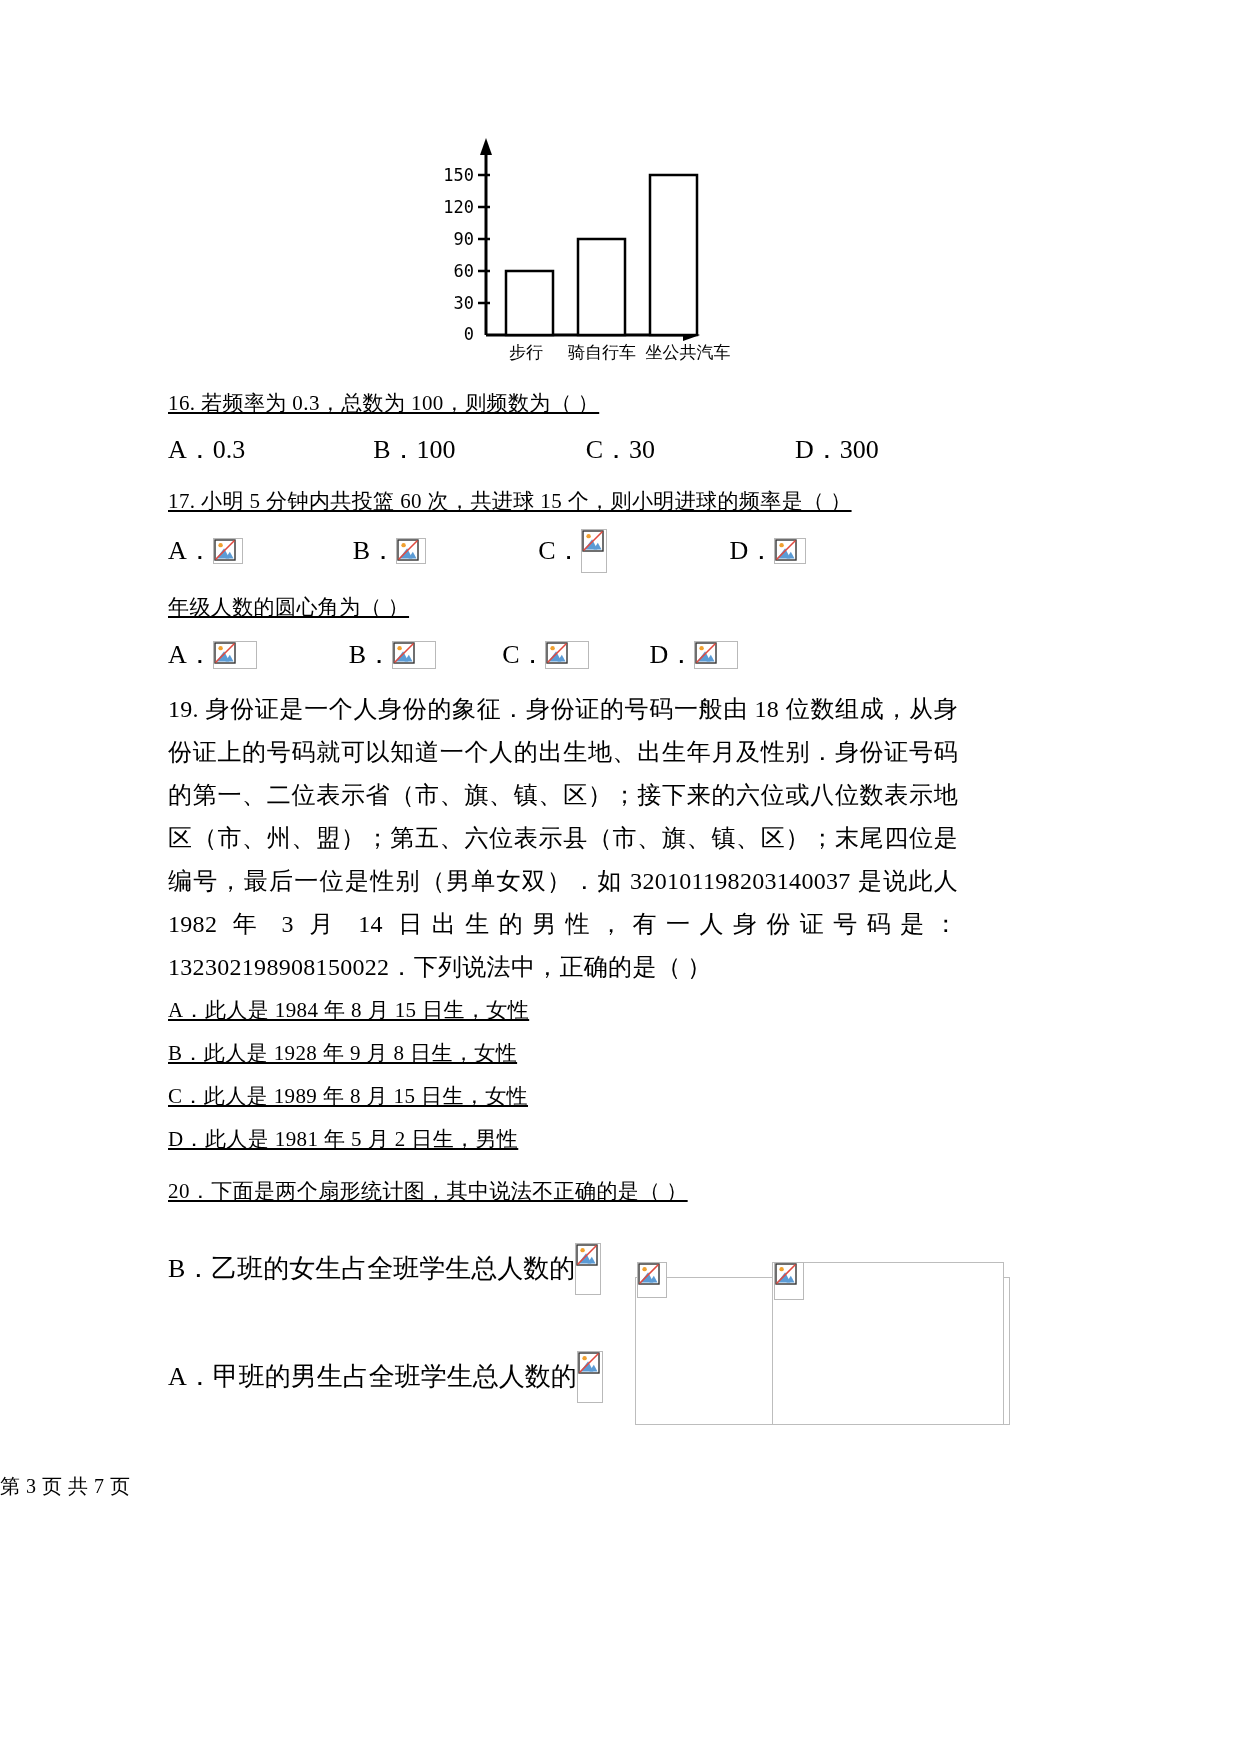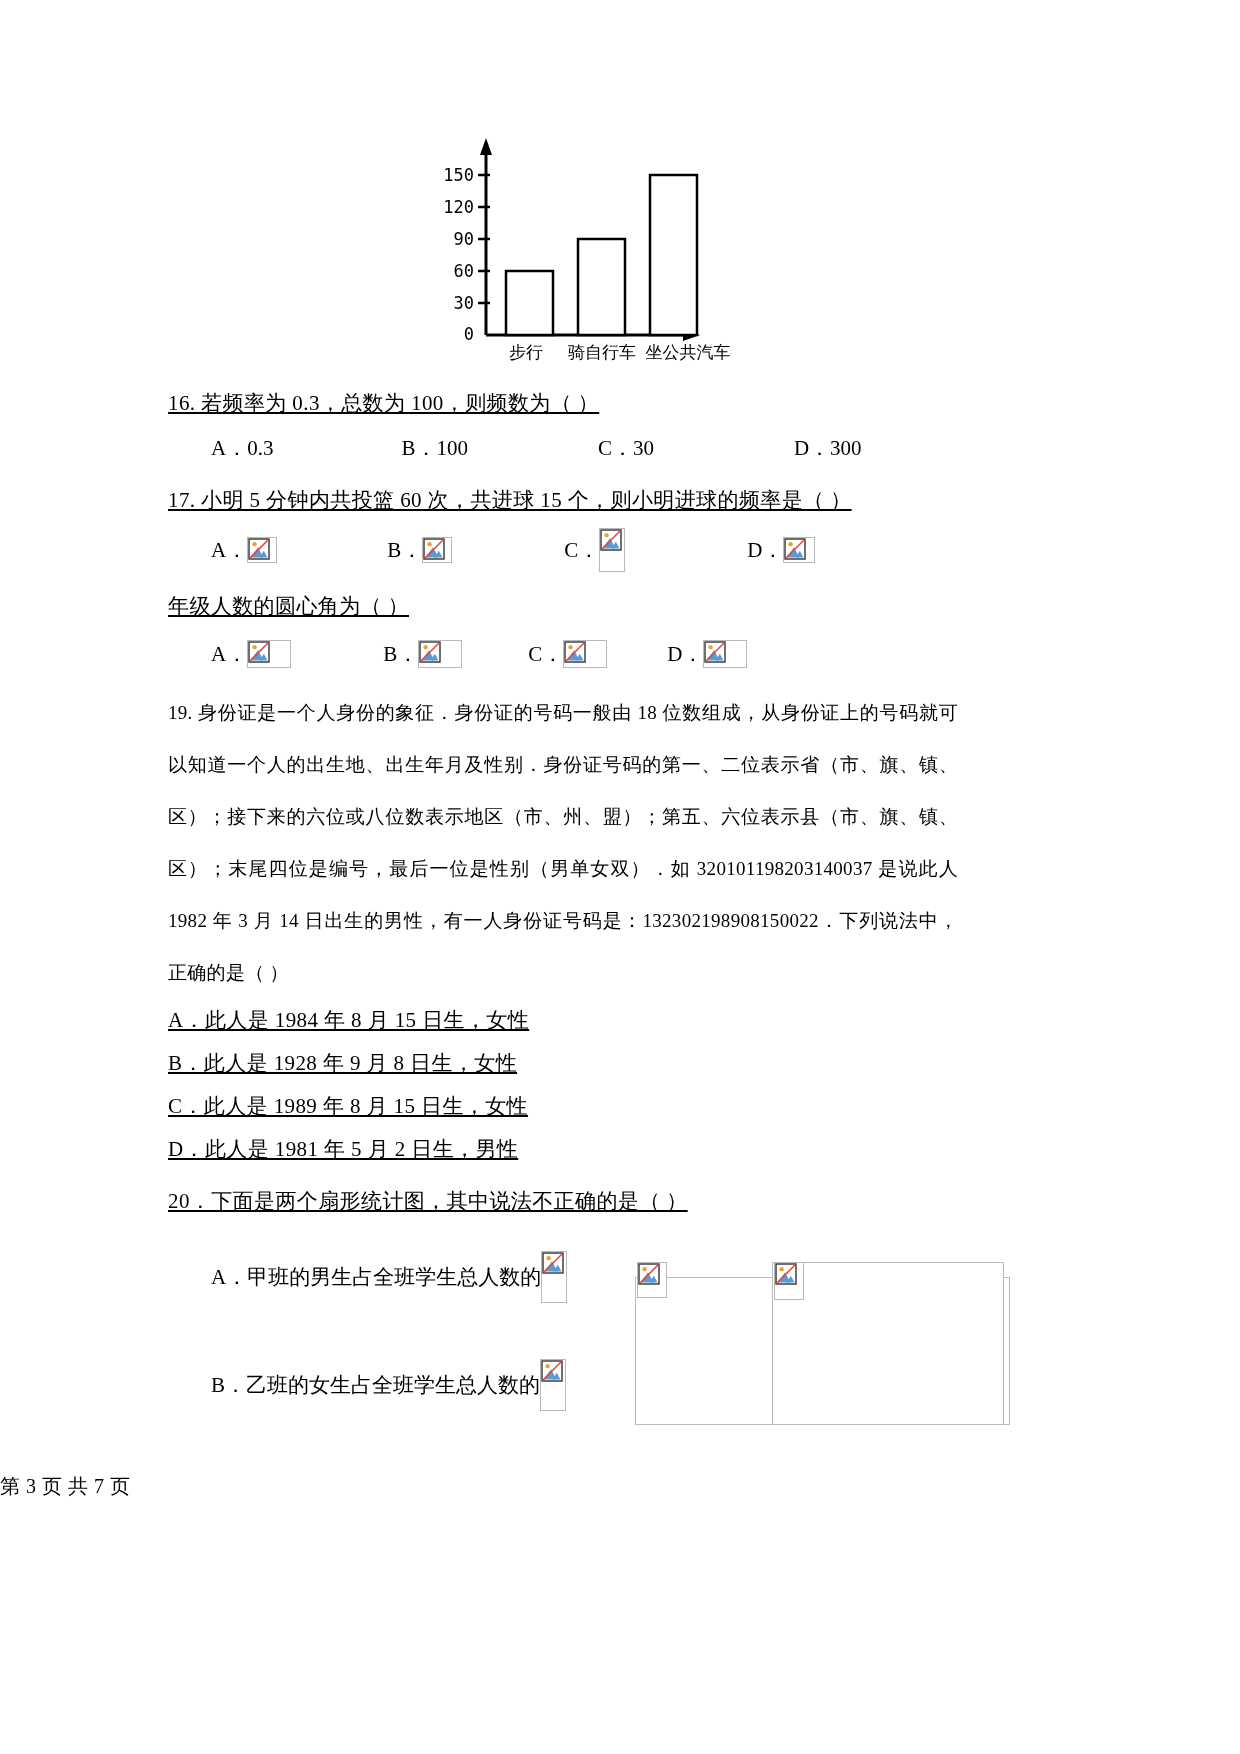--- a/index.html
+++ b/index.html
@@ -43,37 +43,36 @@
   }
 
   .q-line {
     font-size: 21px;
     line-height: 43px;
     letter-spacing: 0.4px;
     white-space: nowrap;
     text-decoration: underline;
   }
   .q-para {
-    font-size: 19px;
-    line-height: 52px;
+    font-size: 24px;
+    line-height: 43px;
     letter-spacing: 0.3px;
   }
   .q-para-just {
     text-align: justify;
     text-justify: inter-ideograph;
     width: 790px;
   }
   .spacer-sm { height: 9px; }
 
   .opt-row {
-    font-size: 21px;
+    font-size: 26px;
     line-height: 43px;
     white-space: nowrap;
     display: block;
-    margin-left: 43px;
   }
   .opt {
     display: inline-block;
     vertical-align: middle;
   }
   .opt-lbl { white-space: pre; }
 
   
   .gap-a { display: inline-block; width: 108px; }
   .gap-b { display: inline-block; width: 108px; }
@@ -227,32 +226,32 @@
     <div class="q-para q-para-just">19. 身份证是一个人身份的象征．身份证的号码一般由 18 位数组成，从身份证上的号码就可以知道一个人的出生地、出生年月及性别．身份证号码的第一、二位表示省（市、旗、镇、区）；接下来的六位或八位数表示地区（市、州、盟）；第五、六位表示县（市、旗、镇、区）；末尾四位是编号，最后一位是性别（男单女双）．如 320101198203140037 是说此人 1982 年 3 月 14 日出生的男性，有一人身份证号码是：132302198908150022．下列说法中，正确的是（        ）</div>
     <div class="q-line">A．此人是 1984 年 8 月 15 日生，女性</div>
     <div class="q-line">B．此人是 1928 年 9 月 8 日生，女性</div>
     <div class="q-line">C．此人是 1989 年 8 月 15 日生，女性</div>
     <div class="q-line">D．此人是 1981 年 5 月 2 日生，男性</div>
 
     <div class="spacer-sm"></div>
 
     <div class="q-line">20．下面是两个扇形统计图，其中说法不正确的是（    ）</div>
 
+    <div class="opt-row" style="line-height:108px">
+      <span class="opt opt-lbl">B．乙班的女生占全班学生总人数的</span><span class="brokenimg bi" style="width:26px;height:52px"><svg width="26" height="52" viewBox="0 0 26 52">
+            <rect x="1" y="1" width="20" height="20" fill="#ffffff" stroke="#333333" stroke-width="1.4"></rect>
+            <polygon points="2.2,19.5 10.120000000000001,9.24 15.399999999999999,19.5 " fill="#5b9bd5"></polygon>
+            <polygon points="11.440000000000001,19.5 15.84,12.76 19.5,19.5 " fill="#5b9bd5"></polygon>
+            <circle cx="6.6" cy="6.16" r="2.2" fill="#f0a030"></circle>
+            <line x1="1.5" y1="20.5" x2="20.5" y2="1.5" stroke="#e04a3f" stroke-width="1.6"></line>
+          </svg></span>
+    </div>
+
     <div class="opt-row" style="line-height:104px">
       <span class="opt opt-lbl">A．甲班的男生占全班学生总人数的</span><span class="brokenimg bi" style="width:26px;height:52px"><svg width="26" height="52" viewBox="0 0 26 52">
-            <rect x="1" y="1" width="20" height="20" fill="#ffffff" stroke="#333333" stroke-width="1.4"></rect>
-            <polygon points="2.2,19.5 10.120000000000001,9.24 15.399999999999999,19.5 " fill="#5b9bd5"></polygon>
-            <polygon points="11.440000000000001,19.5 15.84,12.76 19.5,19.5 " fill="#5b9bd5"></polygon>
-            <circle cx="6.6" cy="6.16" r="2.2" fill="#f0a030"></circle>
-            <line x1="1.5" y1="20.5" x2="20.5" y2="1.5" stroke="#e04a3f" stroke-width="1.6"></line>
-          </svg></span>
-    </div>
-
-    <div class="opt-row" style="line-height:108px">
-      <span class="opt opt-lbl">B．乙班的女生占全班学生总人数的</span><span class="brokenimg bi" style="width:26px;height:52px"><svg width="26" height="52" viewBox="0 0 26 52">
             <rect x="1" y="1" width="20" height="20" fill="#ffffff" stroke="#333333" stroke-width="1.4"></rect>
             <polygon points="2.2,19.5 10.120000000000001,9.24 15.399999999999999,19.5 " fill="#5b9bd5"></polygon>
             <polygon points="11.440000000000001,19.5 15.84,12.76 19.5,19.5 " fill="#5b9bd5"></polygon>
             <circle cx="6.6" cy="6.16" r="2.2" fill="#f0a030"></circle>
             <line x1="1.5" y1="20.5" x2="20.5" y2="1.5" stroke="#e04a3f" stroke-width="1.6"></line>
           </svg></span>
     </div>
 
   </div>
 

